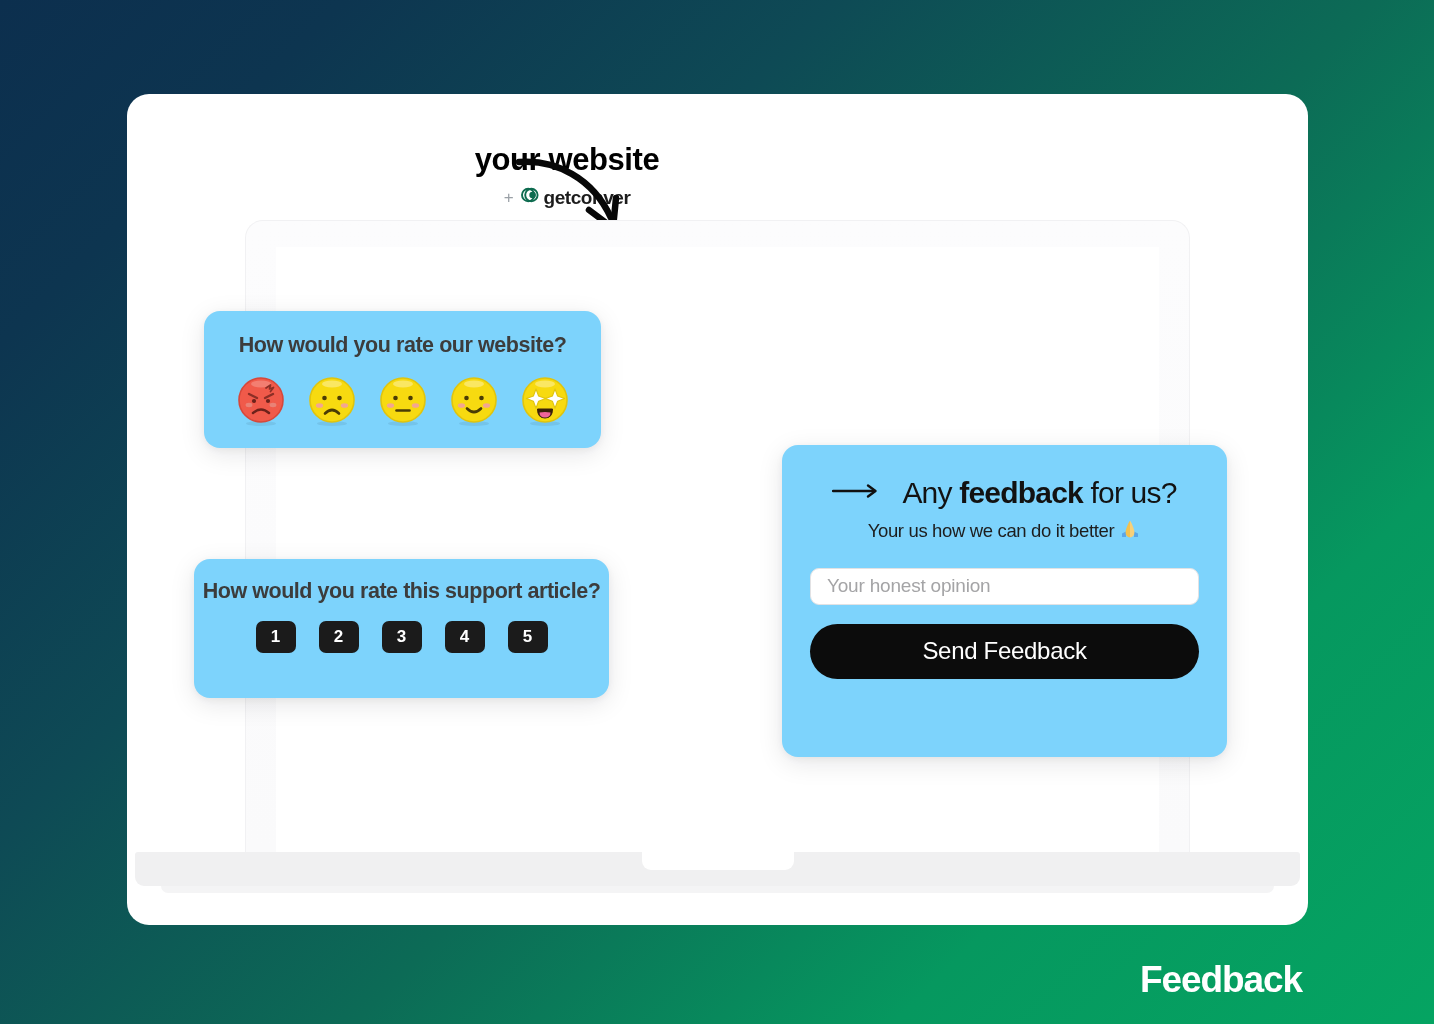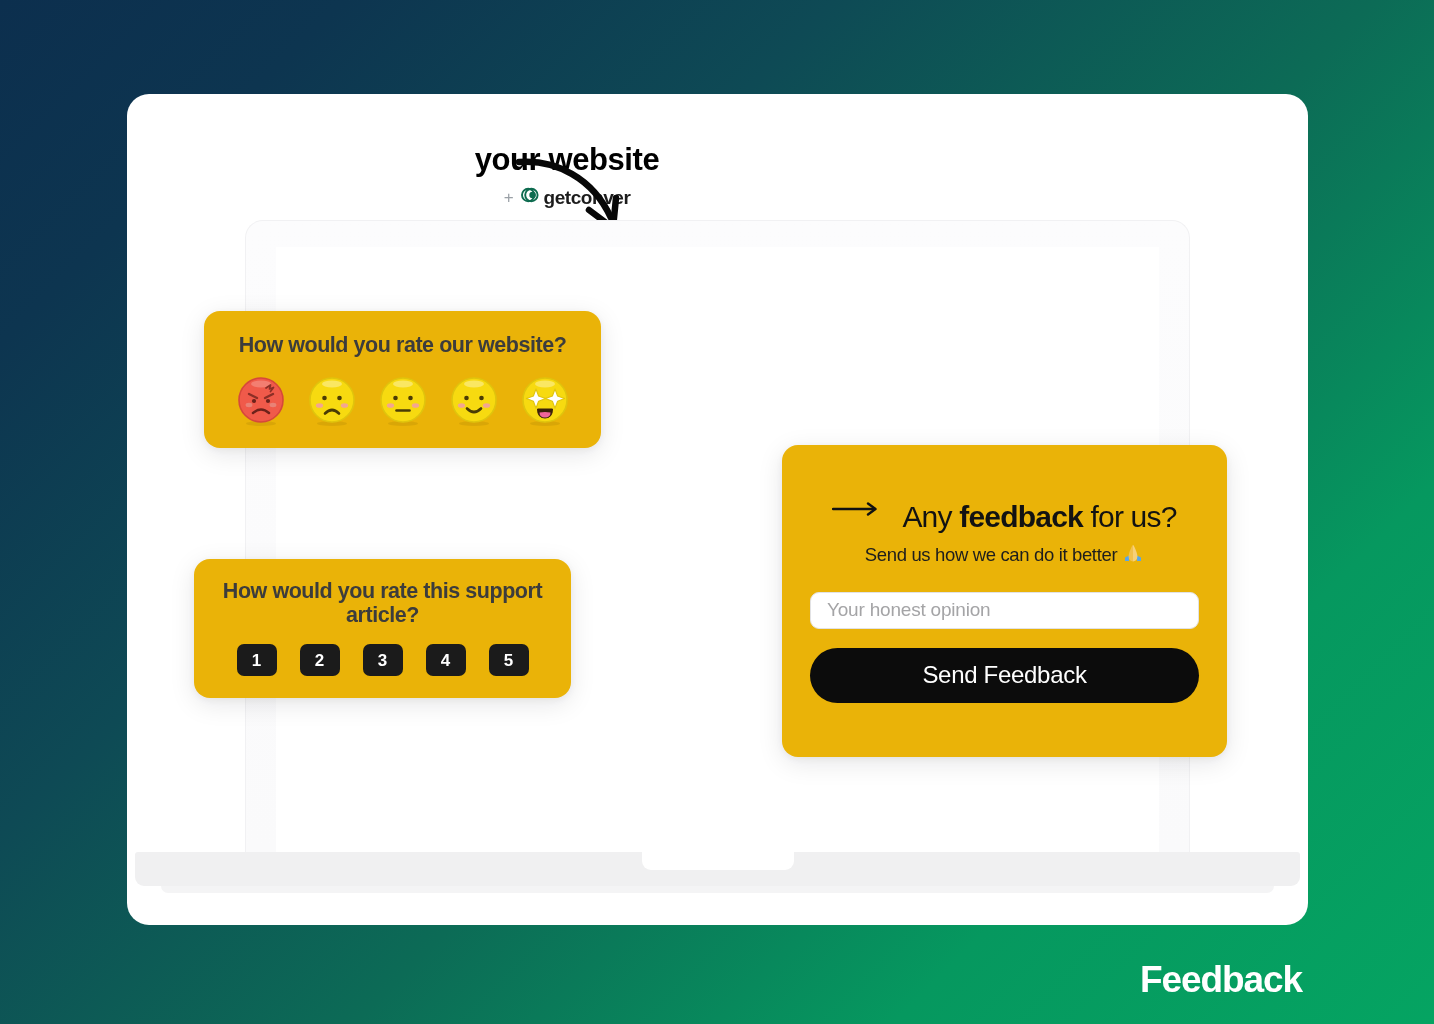--- a/index.html
+++ b/index.html
@@ -130,21 +130,21 @@
     left: 388px;
     top: 52px;
     width: 130px;
     height: 100px;
     pointer-events: none;
   }
 
   
   .popup-card {
     position: absolute;
-    background: #eab308;
+    background: #7dd3fc;
     border-radius: 16px;
     box-shadow: 0 6px 26px rgba(20, 22, 28, 0.10),
                 0 2px 7px rgba(20, 22, 28, 0.05);
   }
 
   .card-title {
     font-size: 21.5px;
     font-weight: bold;
     color: #3c3c3c;
     letter-spacing: -0.45px;
@@ -174,21 +174,21 @@
     padding: 0;
     cursor: pointer;
     position: relative;
   }
   .emoji-btn svg { display: block; }
 
   
   #numeric-rating-card {
     left: 67px;
     top: 465px;
-    width: 377px;
+    width: 415px;
     height: 139px;
     padding-top: 21px;
   }
   #number-row {
     margin-top: 17px;
     display: flex;
     justify-content: center;
     gap: 23px;
   }
   .number-btn {
@@ -211,24 +211,23 @@
   
   #feedback-card {
     left: 655px;
     top: 351px;
     width: 445px;
     height: 312px;
     padding: 32px 28px 0 28px;
   }
   #feedback-heading-row {
     display: flex;
-    align-items: flex-start;
+    align-items: center;
     justify-content: center;
     gap: 22px;
-    margin-top: 24px;
   }
   #feedback-arrow-icon { flex: 0 0 auto; }
   #feedback-title {
     font-size: 30px;
     color: #121212;
     letter-spacing: -0.8px;
     white-space: nowrap;
     line-height: 1.05;
   }
   #feedback-title b { font-weight: bold; }
@@ -432,21 +431,21 @@
           <path d="M1 8 L42 8" stroke="#111111" stroke-width="2.4" stroke-linecap="round"></path>
           <path d="M36 2.5 L43.5 8 L36 13.5" fill="none" stroke="#111111" stroke-width="2.4" stroke-linecap="round" stroke-linejoin="round"></path>
         </svg>
       </span>
       <span id="feedback-title">
         <span class="light">Any </span><b>feedback</b><span class="light"> for us?</span>
       </span>
     </div>
 
     <div id="feedback-subtitle">
-      <span>Send us how we can do it better</span>
+      <span>Your us how we can do it better</span>
       <span>
         <svg width="22" height="22" viewBox="0 0 22 22">
           <path d="M3 19 L7 19 L7 13.5 L3 15.5 Z" fill="#5aa7e8"></path>
           <path d="M19 19 L15 19 L15 13.5 L19 15.5 Z" fill="#5aa7e8"></path>
           <path d="M10.4 3.2 C9 6, 6.6 11, 6.6 14.6 C6.6 17.6, 8.4 19.4, 11 19.4 L11 3.2 Z" fill="#f2c14e"></path>
           <path d="M11.6 3.2 C13 6, 15.4 11, 15.4 14.6 C15.4 17.6, 13.6 19.4, 11 19.4 L11 3.2 Z" fill="#f7d07a"></path>
         </svg>
       </span>
     </div>
 

